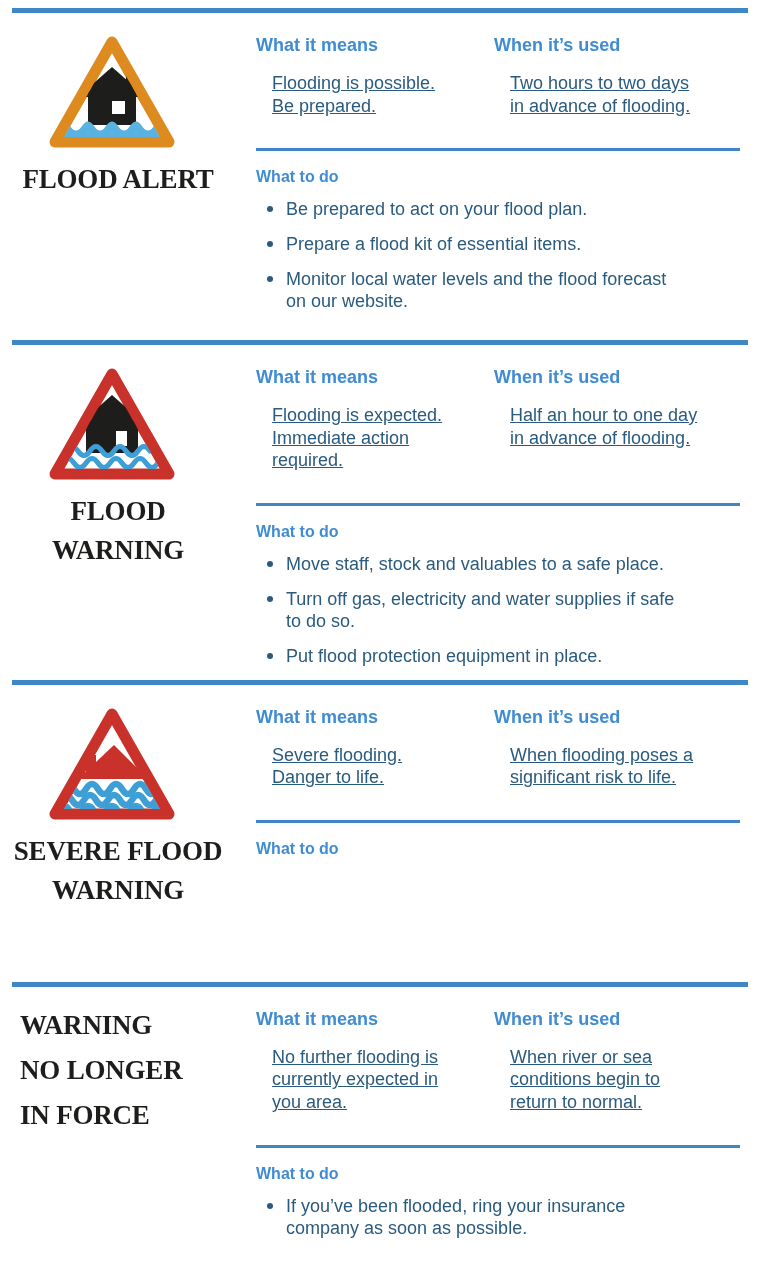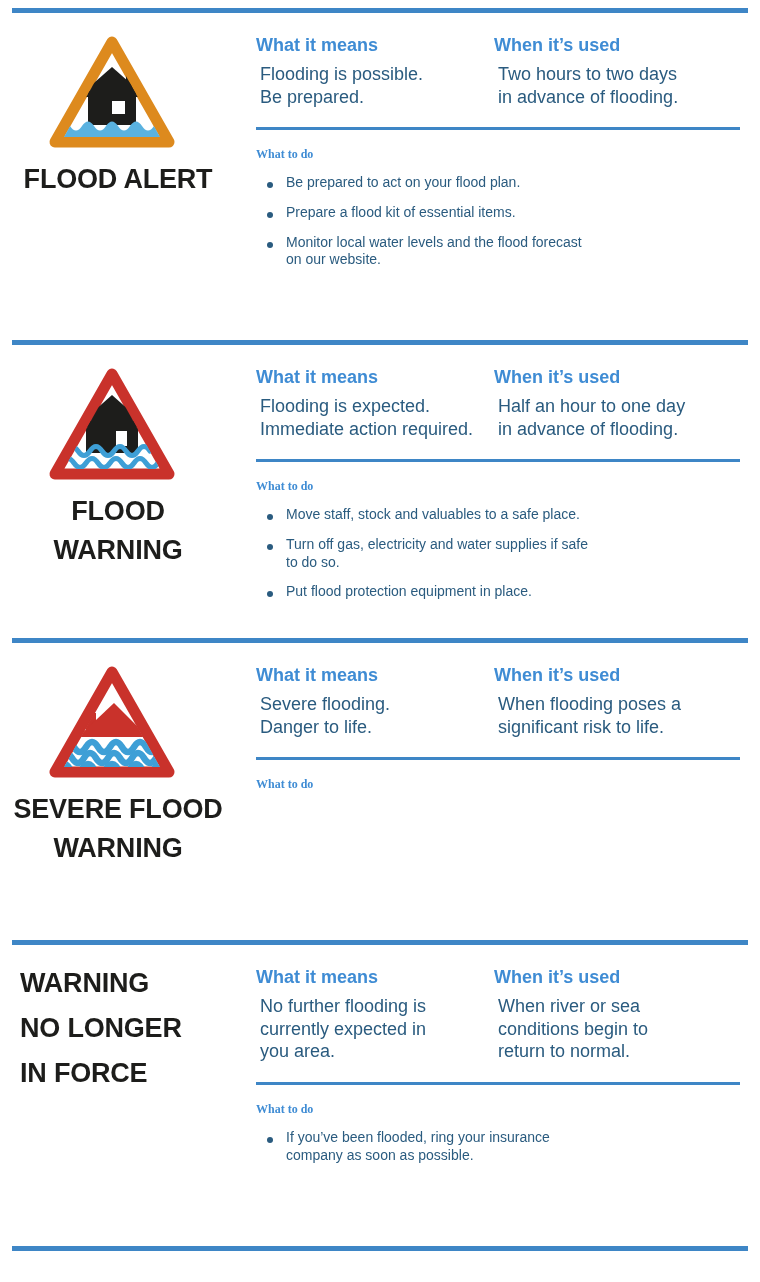--- a/index.html
+++ b/index.html
@@ -16,21 +16,21 @@
   .section {
     border-top: 5px solid var(--rule-blue);
     display: flex;
     align-items: flex-start;
   }
   .section-1 { min-height: 332px; }
   .section-2 { min-height: 298px; }
   .section-3 { min-height: 302px; }
   .section-4 { min-height: 306px; }
 
-  .left-col { width: 244px; flex: none; display: flex; flex-direction: column; }
+  .left-col { width: 244px; flex: none; display: flex; flex-direction: column; font-family: Liberation Serif, serif; }
   .icon-wrap { margin: 18px 0 0 30px; width: 140px; }
   .section-title {
     font-weight: bold;
     font-size: 27px;
     color: var(--title-black);
     line-height: 1.45;
     white-space: pre-line;
     letter-spacing: -0.2px;
   }
   .title-center { width: 212px; text-align: center; margin-top: 5px; }
@@ -42,36 +42,36 @@
     color: var(--heading-blue);
     font-weight: bold;
     font-size: 18px;
     margin: 0 0 7px 0;
   }
   .body-text {
     color: var(--body-text);
     font-size: 18px;
     line-height: 1.26;
     white-space: pre-line;
-    margin: 4px;
+    margin: 16px;
+    text-decoration: underline;
   }
   .sub-rule { height: 3px; background: var(--rule-blue); margin: 0 0 17px 0; }
   .what-to-do-heading {
     color: var(--heading-blue);
     font-weight: bold;
-    font-size: 12px;
+    font-size: 16px;
     margin: 0 0 4px 0;
-    font-family: Liberation Serif, serif;
   }
   .what-to-do-list { list-style: none; margin: 12px 0 0 0; padding: 0; }
   .what-to-do-list li {
     position: relative;
     padding-left: 30px;
     margin-bottom: 12px;
-    font-size: 14px;
+    font-size: 18px;
     color: var(--body-text);
     line-height: 1.26;
     white-space: pre-line;
   }
   .what-to-do-list li::before {
     content: "";
     position: absolute;
     left: 11px; top: 8px;
     width: 6px; height: 6px;
     border-radius: 50%;

